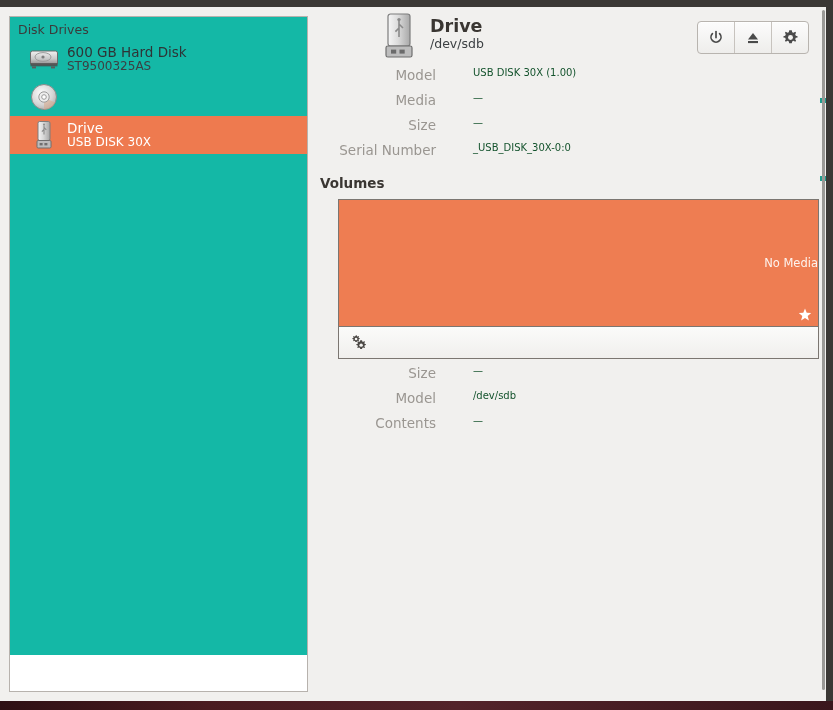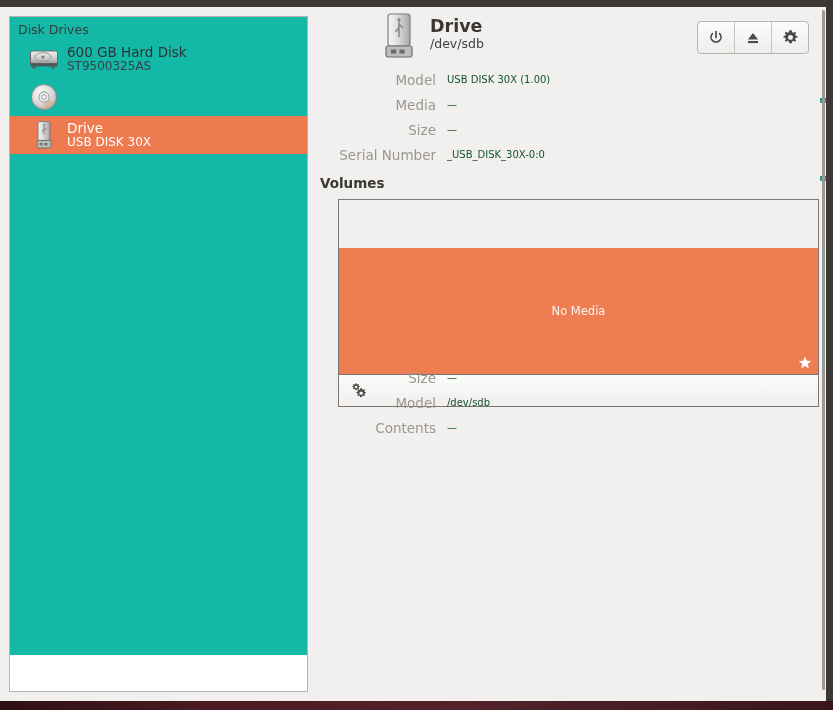--- a/index.html
+++ b/index.html
@@ -196,22 +196,23 @@
     justify-content: center;
     border-right: 1px solid #c7c3be;
     cursor: pointer;
   }
   .tb-btn:last-child { border-right: none; }
 
   
   .detail-rows { position: absolute; left: 0; top: 60px; width: 100%; }
   .drow {
     display: flex;
-    align-items: center;
+    align-items: flex-start;
     height: 25px;
+    gap: 26px;
   }
   .dlabel {
     width: 116px;
     text-align: right;
     padding-right: 11px;
     font-size: 13.5px;
     color: #9a9691;
     white-space: nowrap;
   }
   .dvalue {
@@ -235,22 +236,21 @@
     width: 481px;
     border: 1px solid #7b7671;
     box-sizing: border-box;
   }
   .vol-block {
     position: relative;
     height: 126px;
     background: #ee7d52;
     display: flex;
     align-items: center;
-    justify-content: center;
-    margin-top: 48px;
+    justify-content: flex-end;
   }
   .vol-block-label {
     font-size: 11.5px;
     color: #fdf3ee;
   }
   .vol-star {
     position: absolute;
     right: 6px; bottom: 5px;
     width: 14px; height: 14px;
   }

